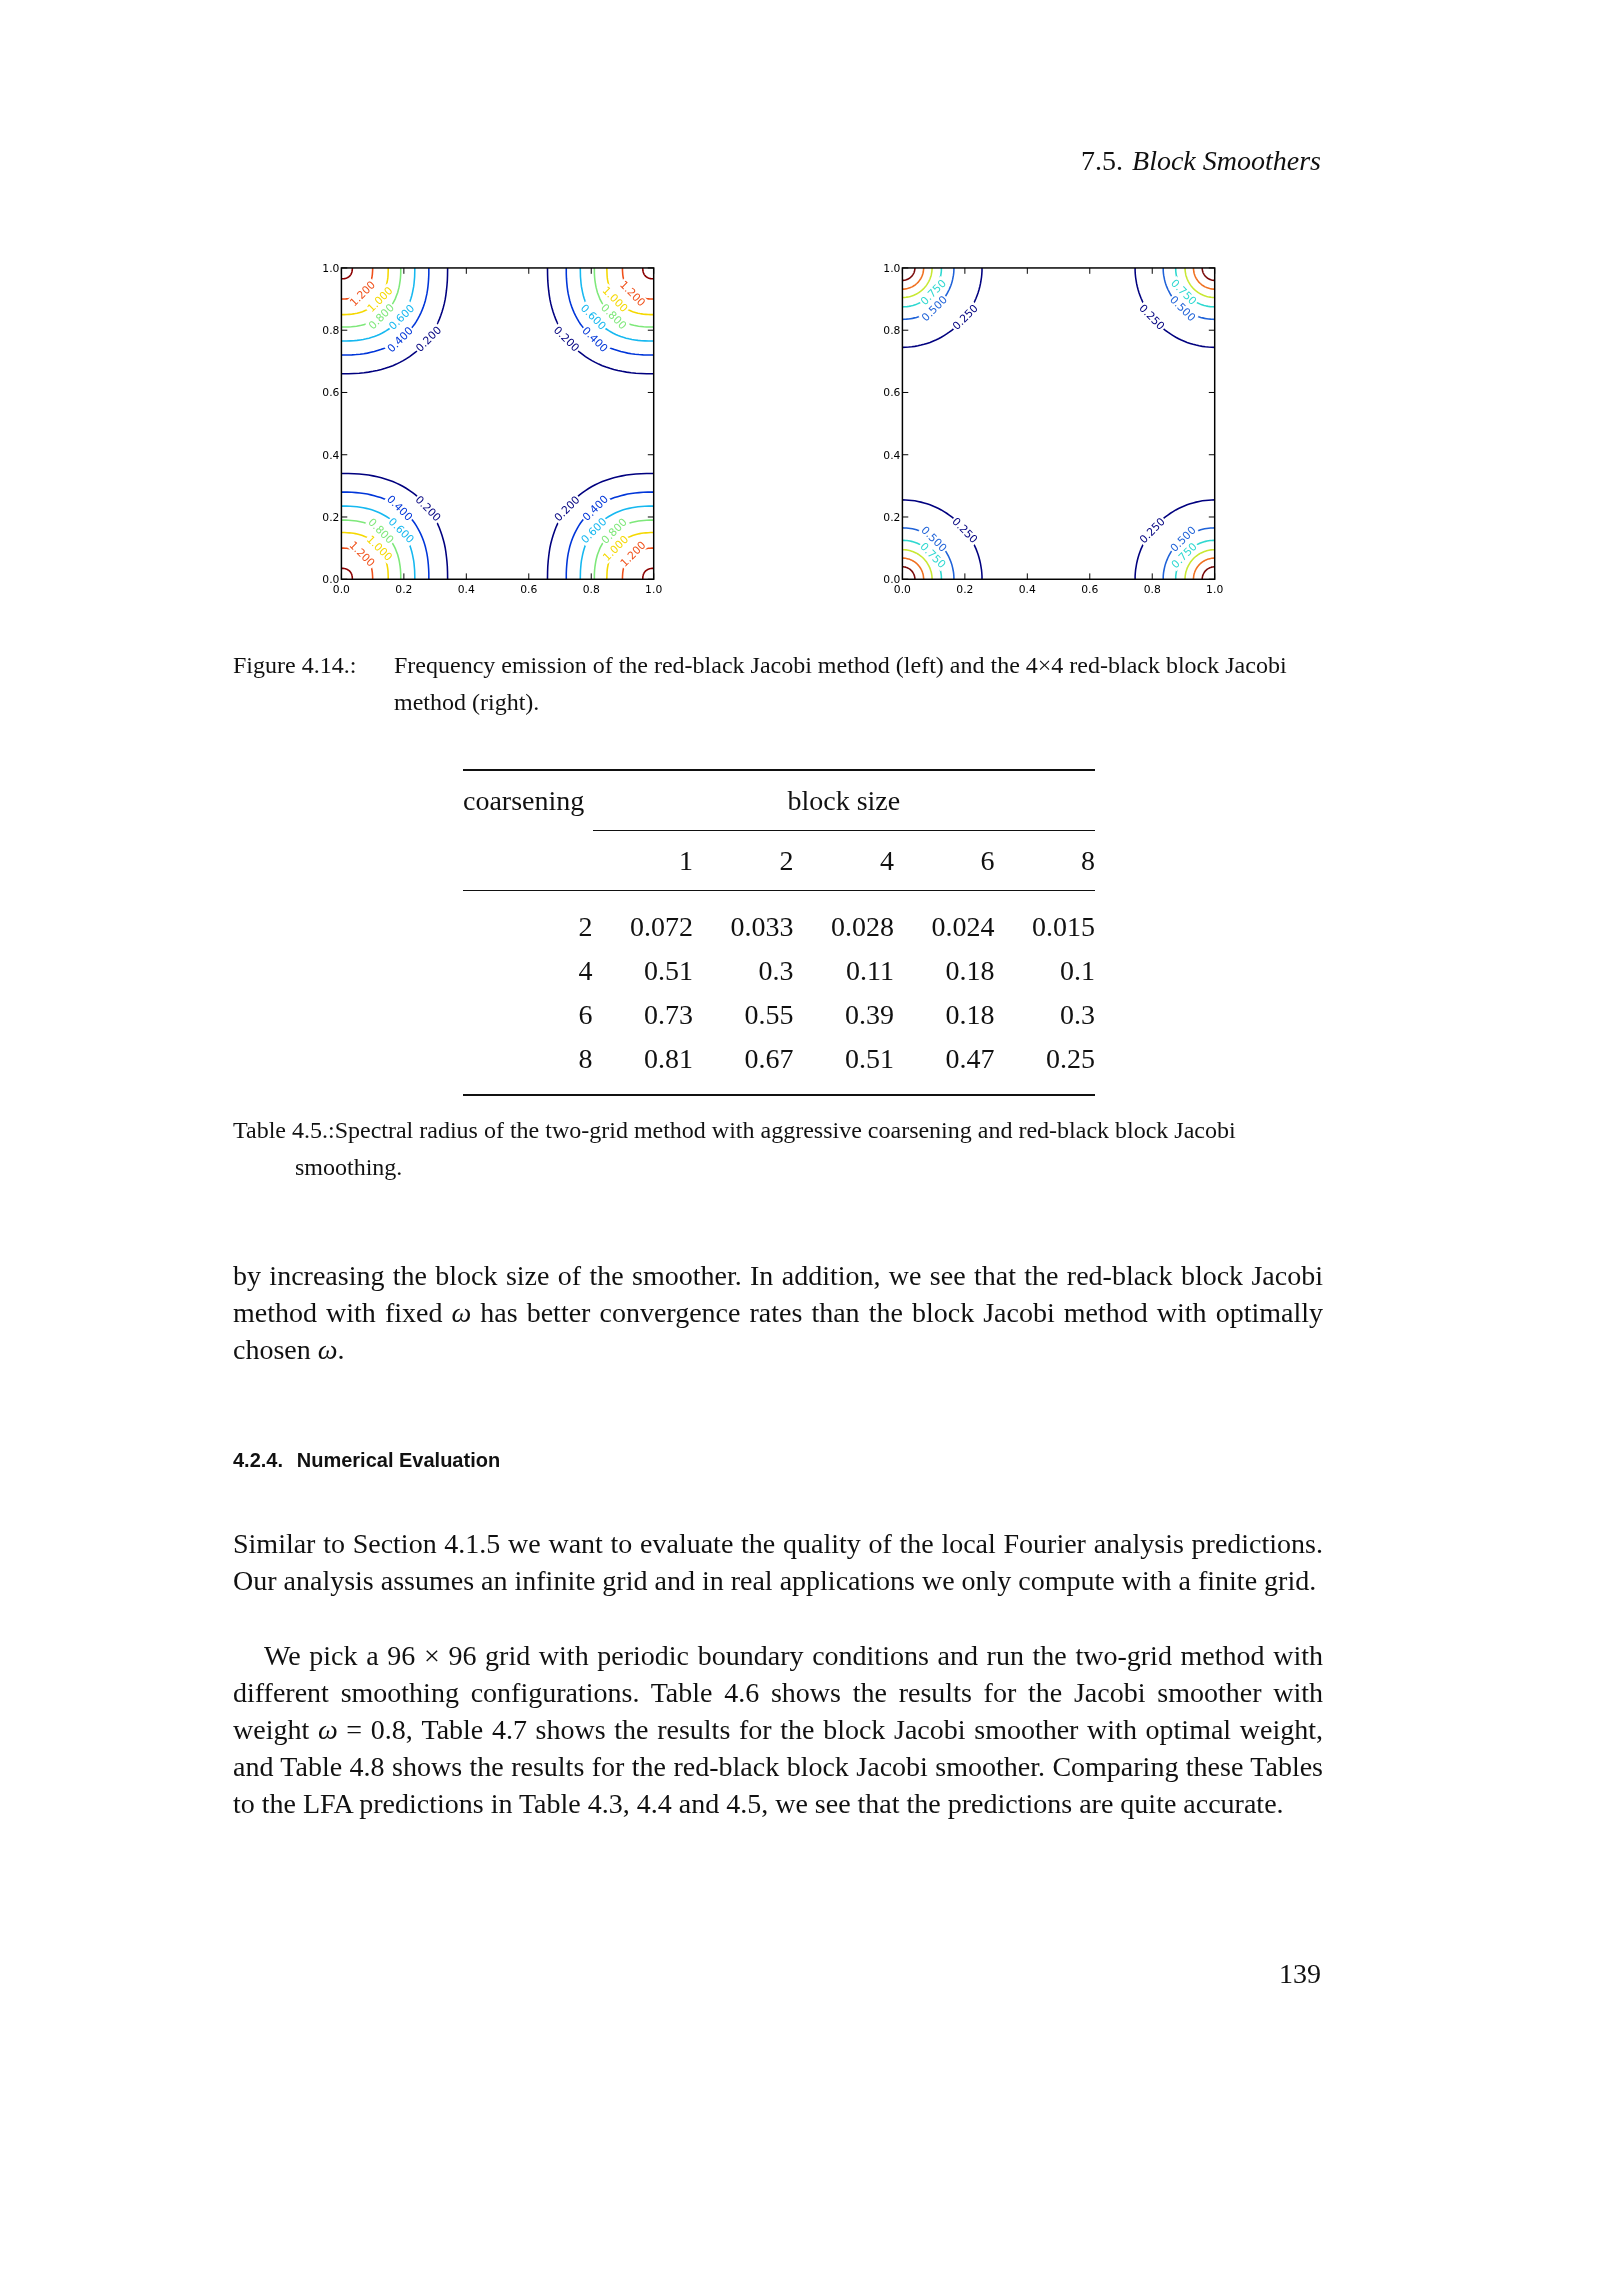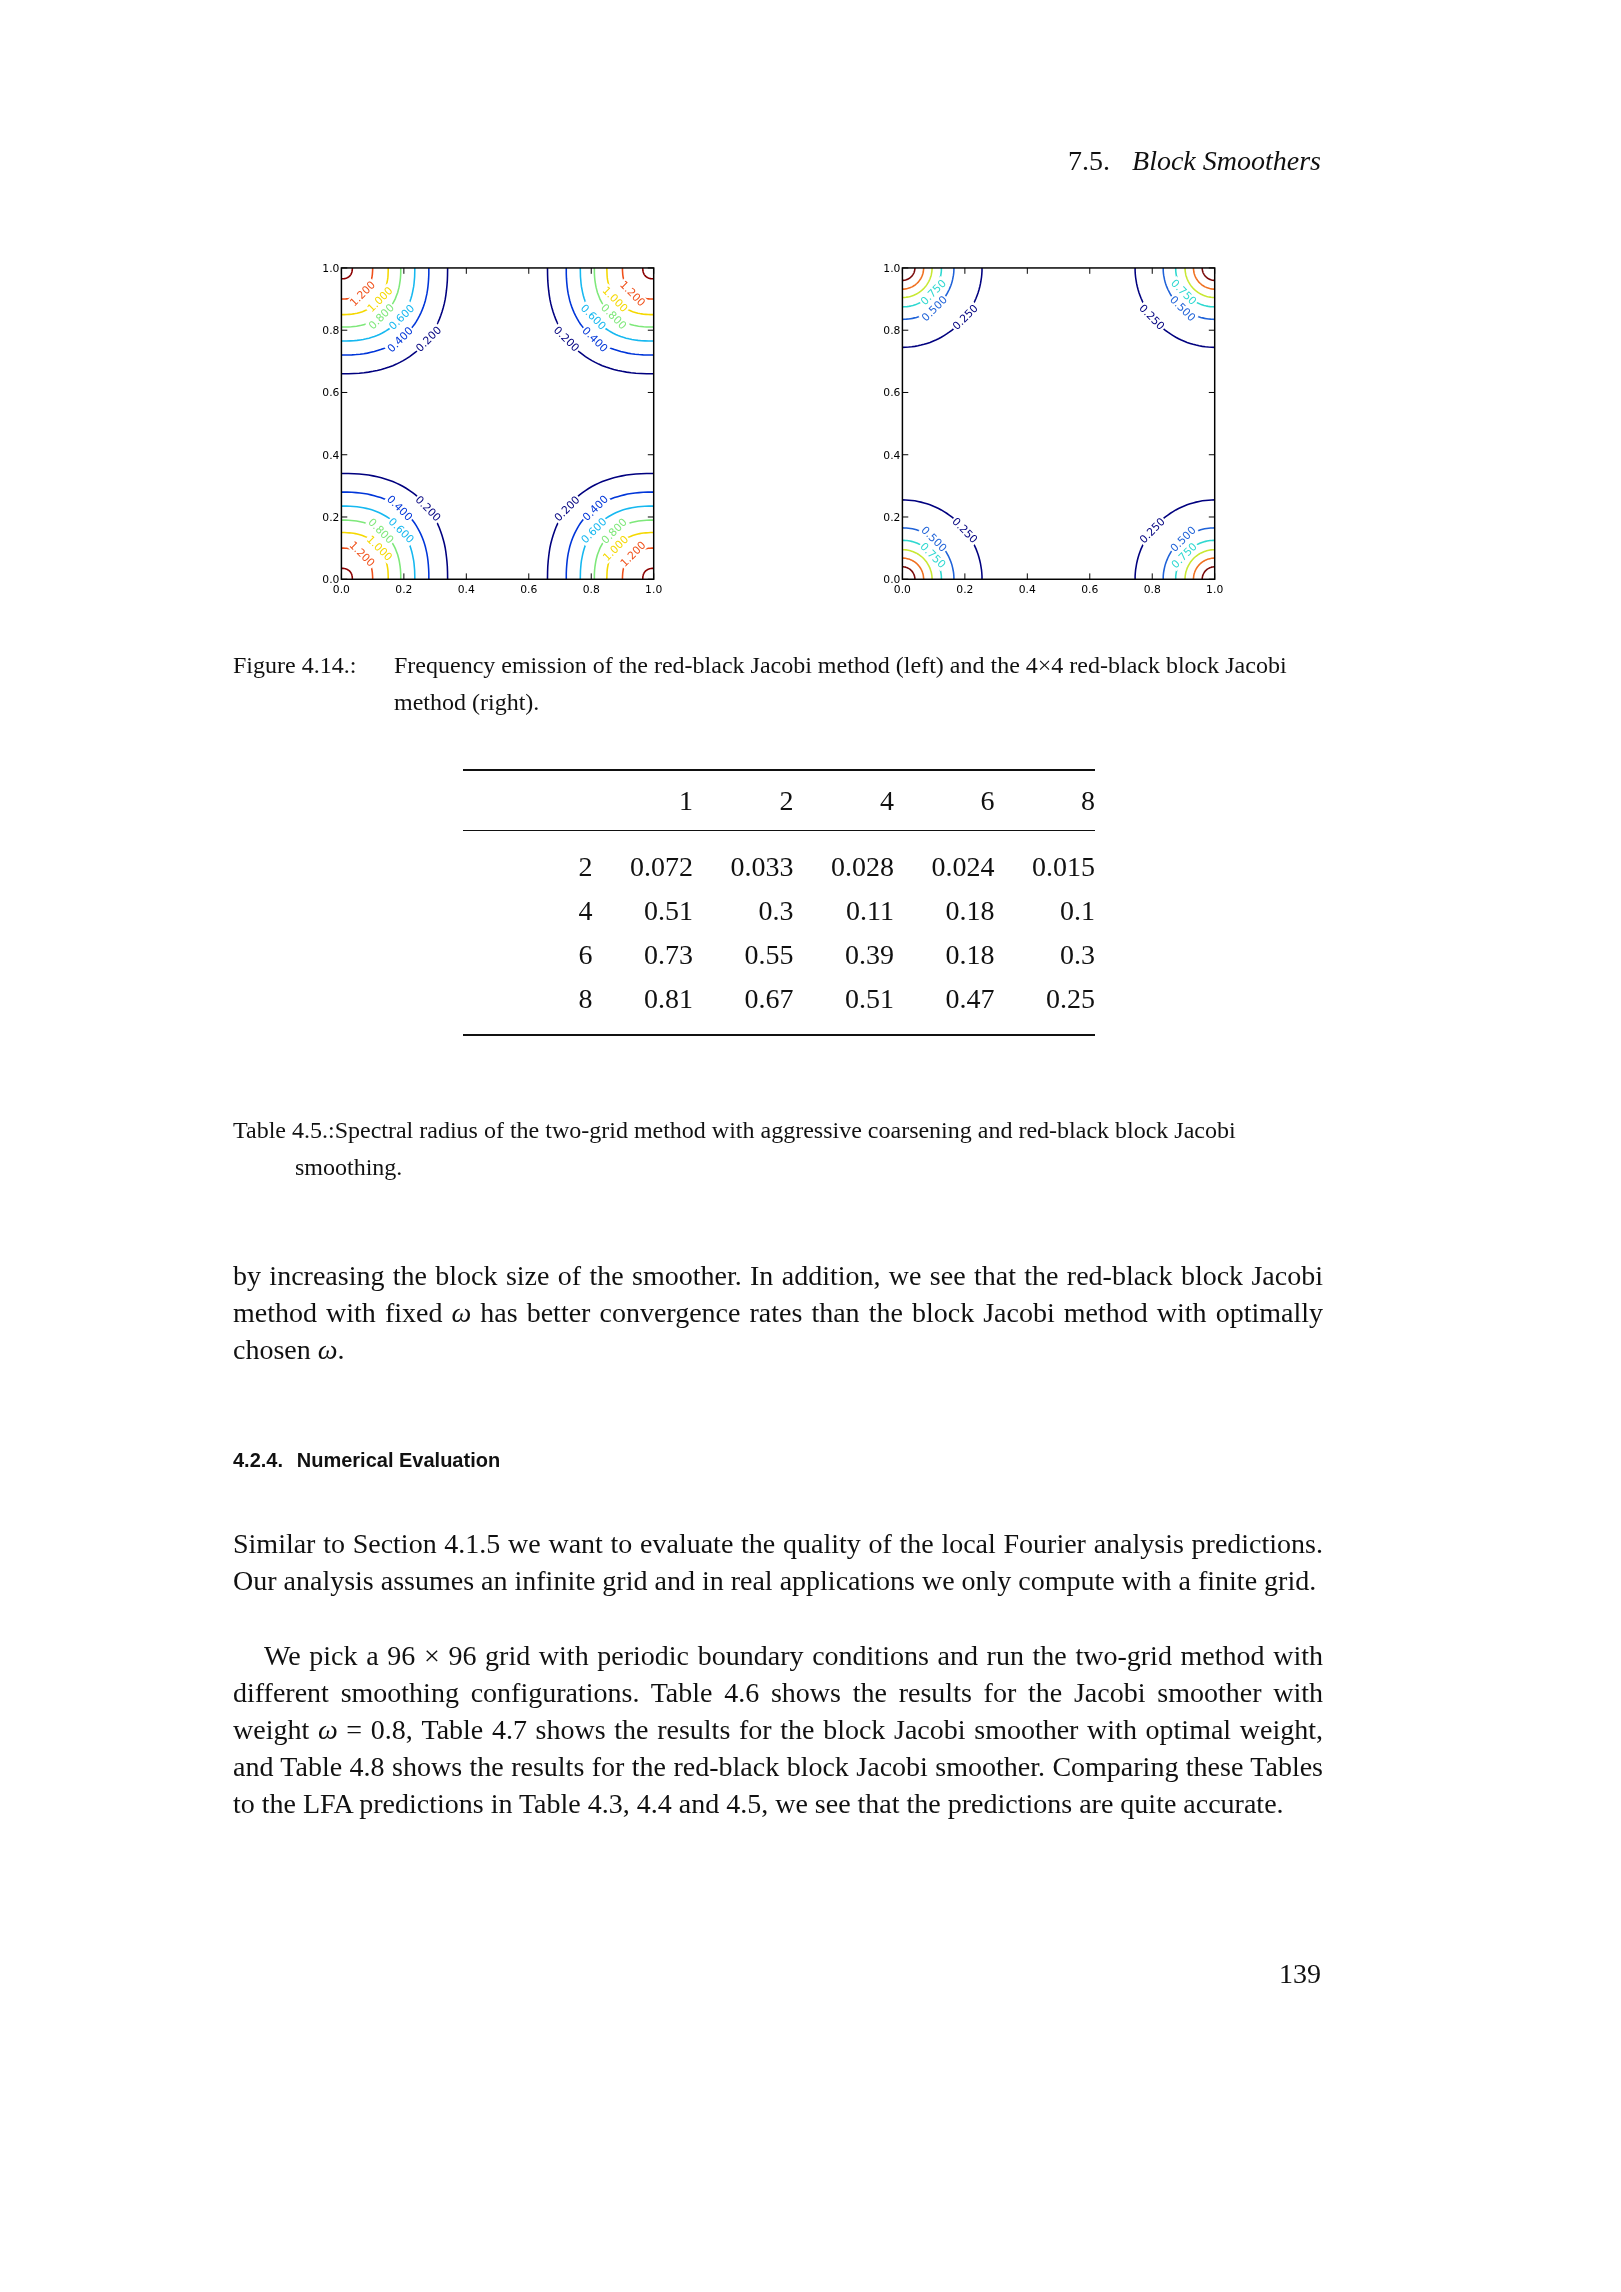--- a/index.html
+++ b/index.html
@@ -1,19 +1,19 @@
 <!DOCTYPE html>
 <html><head>
 <meta charset="utf-8">
 <style>
   html, body { margin: 0; padding: 0; background: #ffffff; }
   body { width: 1621px; height: 2293px; position: relative; overflow: hidden;
          font-family: "Liberation Serif", "DejaVu Serif", serif; color: #111; }
   .running-head { position: absolute; top: 145px; right: 300px; font-size: 28px; }
-  .running-head .sec-title { font-style: italic; margin-left: 22px; }
+  .running-head .sec-title { font-style: italic; margin-left: 9px; }
   .plot { position: absolute; top: 257px; width: 372px; height: 343px; }
   .plot svg { display: block; overflow: visible; }
   .plot-left { left: 314px; }
   .plot-right { left: 875px; }
   .caption { position: absolute; left: 233px; width: 1090px; font-size: 24px; line-height: 37px; }
   .caption .lbl { float: left; }
   .caption .txt { display: block; }
   .fig-caption { top: 647px; }
   .fig-caption .txt { margin-left: 161px; }
   .tab-caption { top: 1112px; }
@@ -272,20 +272,24 @@
 <div class="caption fig-caption">
   <span class="lbl">Figure 4.14.:</span>
   <span class="txt">Frequency emission of the red-black Jacobi method (left) and the 4×4 red-black block Jacobi method (right).</span>
 </div>
 
 <table class="results">
   <tbody>
       <tr class="top-rule">
         <td colspan="6"></td>
       </tr>
+  <tr>
+    <th class="h-coarse">coarsening</th>
+    <th class="h-block" colspan="5">block size</th>
+  </tr>
   <tr class="subhead">
     <th class="first"></th>
     <th>1</th>
     <th>2</th>
     <th>4</th>
     <th>6</th>
     <th>8</th>
   </tr>
   <tr class="first-row">
     <td class="c0">2</td>

